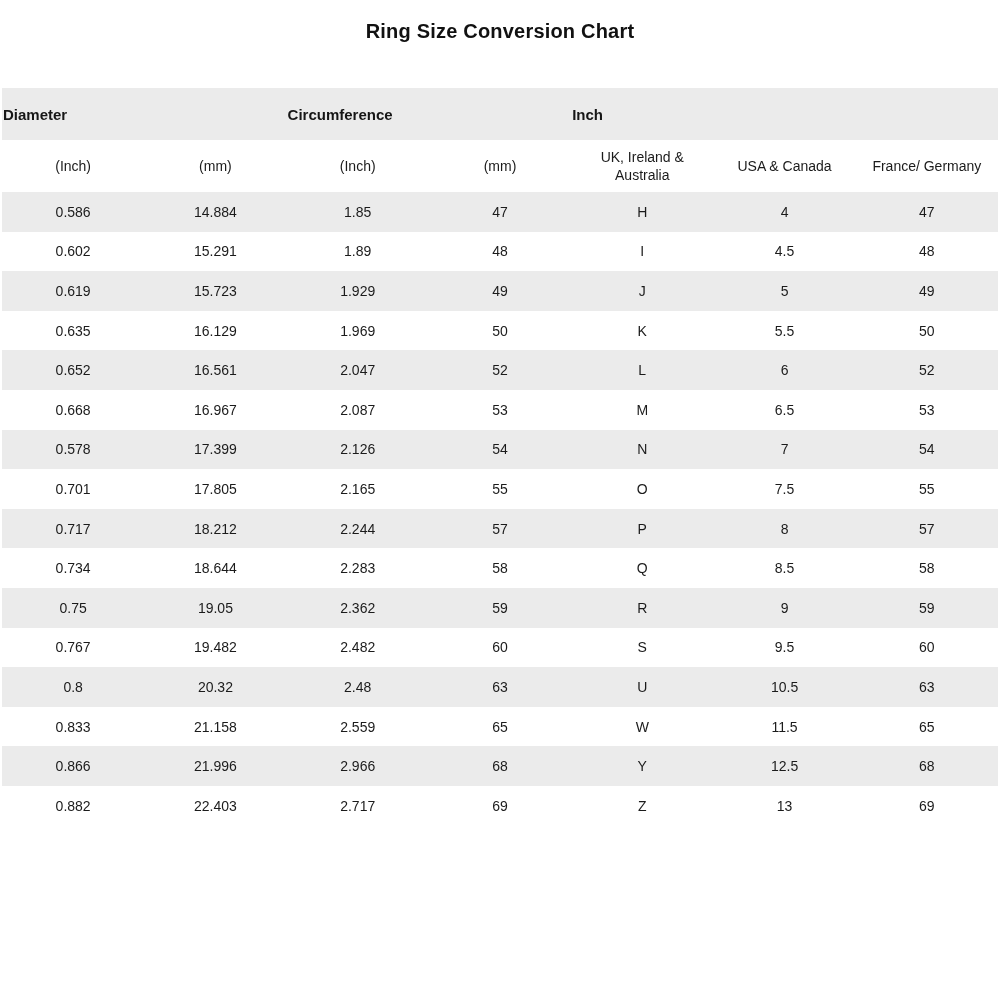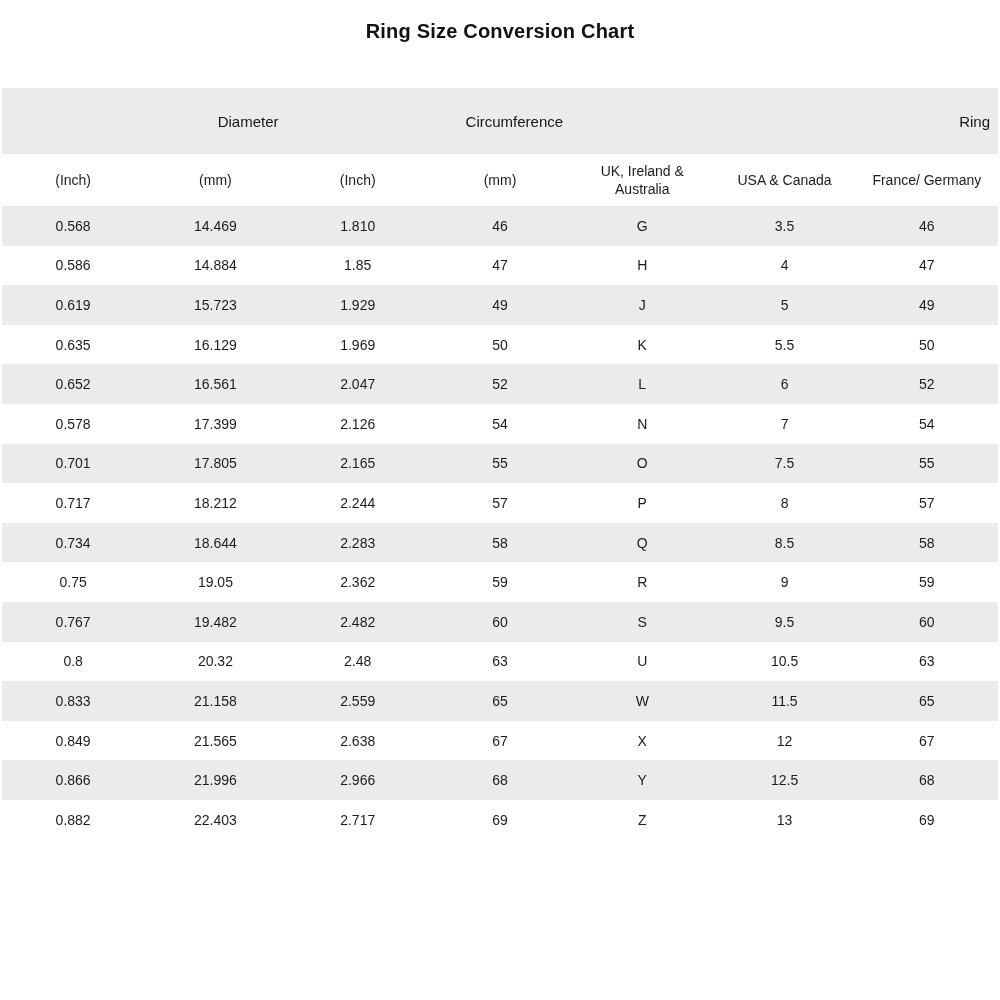--- a/index.html
+++ b/index.html
@@ -30,25 +30,25 @@
     margin: 45px 2px 0 2px;
     width: 996px;
     border-collapse: collapse;
     table-layout: fixed;
   }
   table.ring-table col { width: 14.2857%; }
   thead tr.group-row th {
     background: #ebebeb;
     height: 50px;
     font-size: 15px;
-    font-weight: normal;
-    text-align: right;
+    font-weight: bold;
+    text-align: left;
     vertical-align: middle;
     color: #161616;
-    padding: 8px;
+    padding: 1px;
   }
   thead tr.sub-row th {
     background: #ffffff;
     height: 52px;
     font-size: 14px;
     font-weight: normal;
     text-align: center;
     vertical-align: middle;
     color: #1b1b1b;
     padding: 0 10px;
@@ -78,52 +78,52 @@
         <col>
         <col>
         <col>
         <col>
         <col>
     </colgroup>
     <thead>
       <tr class="group-row">
         <th colspan="2">Diameter</th>
         <th colspan="2">Circumference</th>
-        <th colspan="3">Ring</th>
+        <th colspan="3">Inch</th>
       </tr>
       <tr class="sub-row">
         <th>(Inch)</th>
         <th>(mm)</th>
         <th>(Inch)</th>
         <th>(mm)</th>
         <th>UK, Ireland &amp; Australia</th>
         <th>USA &amp; Canada</th>
         <th>France/ Germany</th>
       </tr>
     </thead>
     <tbody>
         <tr>
-          <td>0.568</td>
-          <td>14.469</td>
-          <td>1.810</td>
-          <td>46</td>
-          <td>G</td>
-          <td>3.5</td>
-          <td>46</td>
-        </tr>
-        <tr>
           <td>0.586</td>
           <td>14.884</td>
           <td>1.85</td>
           <td>47</td>
           <td>H</td>
           <td>4</td>
           <td>47</td>
         </tr>
         <tr>
+          <td>0.602</td>
+          <td>15.291</td>
+          <td>1.89</td>
+          <td>48</td>
+          <td>I</td>
+          <td>4.5</td>
+          <td>48</td>
+        </tr>
+        <tr>
           <td>0.619</td>
           <td>15.723</td>
           <td>1.929</td>
           <td>49</td>
           <td>J</td>
           <td>5</td>
           <td>49</td>
         </tr>
         <tr>
           <td>0.635</td>
@@ -137,20 +137,29 @@
         <tr>
           <td>0.652</td>
           <td>16.561</td>
           <td>2.047</td>
           <td>52</td>
           <td>L</td>
           <td>6</td>
           <td>52</td>
         </tr>
         <tr>
+          <td>0.668</td>
+          <td>16.967</td>
+          <td>2.087</td>
+          <td>53</td>
+          <td>M</td>
+          <td>6.5</td>
+          <td>53</td>
+        </tr>
+        <tr>
           <td>0.578</td>
           <td>17.399</td>
           <td>2.126</td>
           <td>54</td>
           <td>N</td>
           <td>7</td>
           <td>54</td>
         </tr>
         <tr>
           <td>0.701</td>
@@ -209,29 +218,20 @@
         <tr>
           <td>0.833</td>
           <td>21.158</td>
           <td>2.559</td>
           <td>65</td>
           <td>W</td>
           <td>11.5</td>
           <td>65</td>
         </tr>
         <tr>
-          <td>0.849</td>
-          <td>21.565</td>
-          <td>2.638</td>
-          <td>67</td>
-          <td>X</td>
-          <td>12</td>
-          <td>67</td>
-        </tr>
-        <tr>
           <td>0.866</td>
           <td>21.996</td>
           <td>2.966</td>
           <td>68</td>
           <td>Y</td>
           <td>12.5</td>
           <td>68</td>
         </tr>
         <tr>
           <td>0.882</td>

